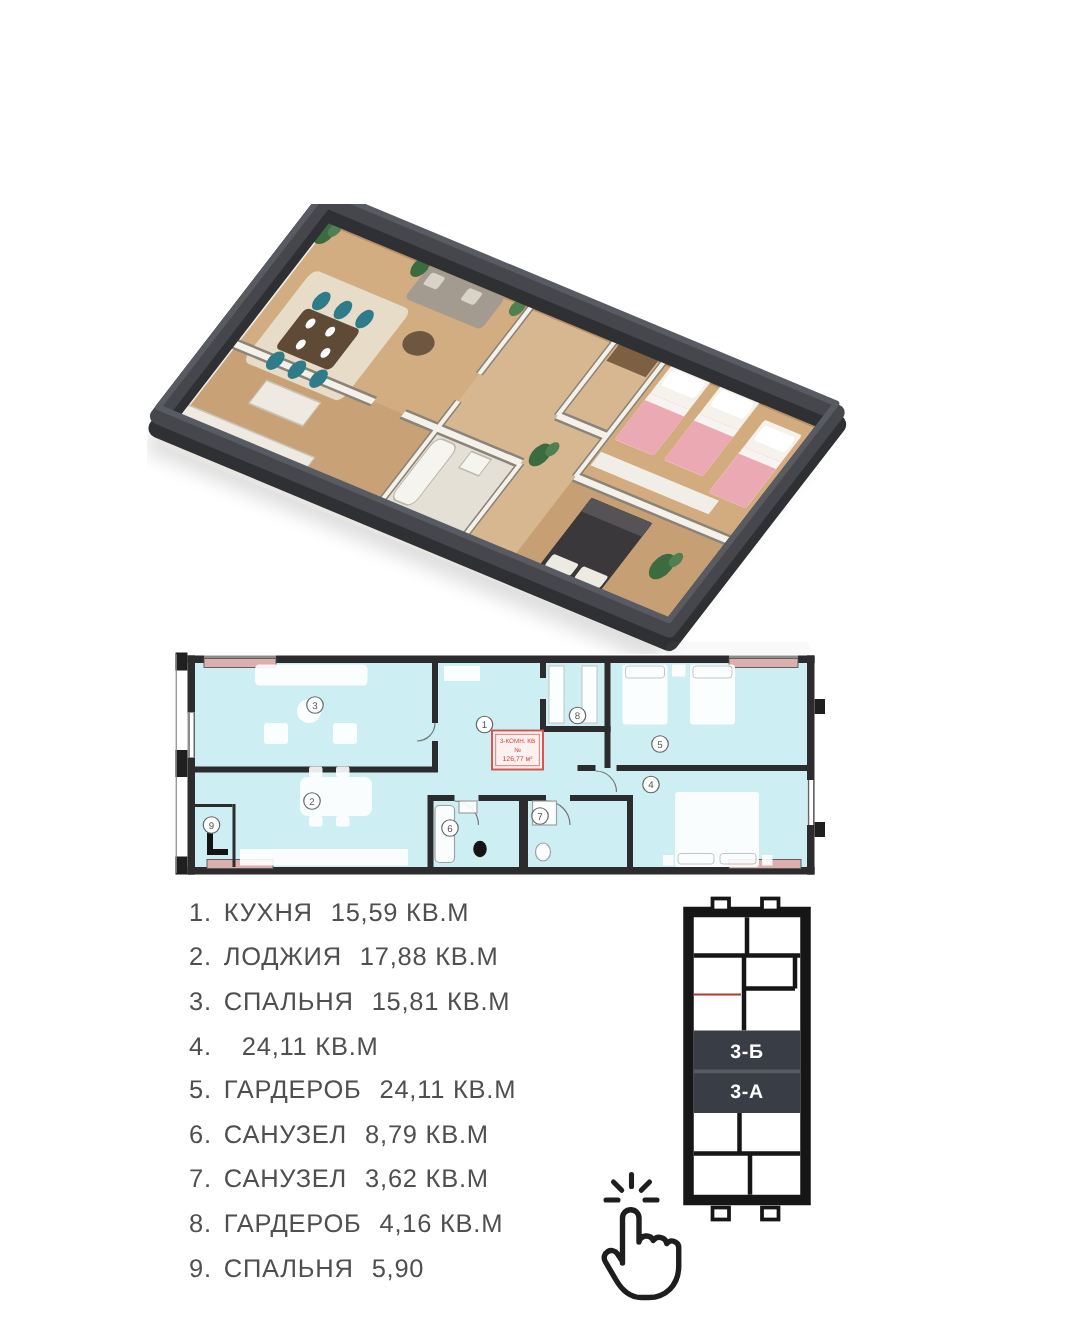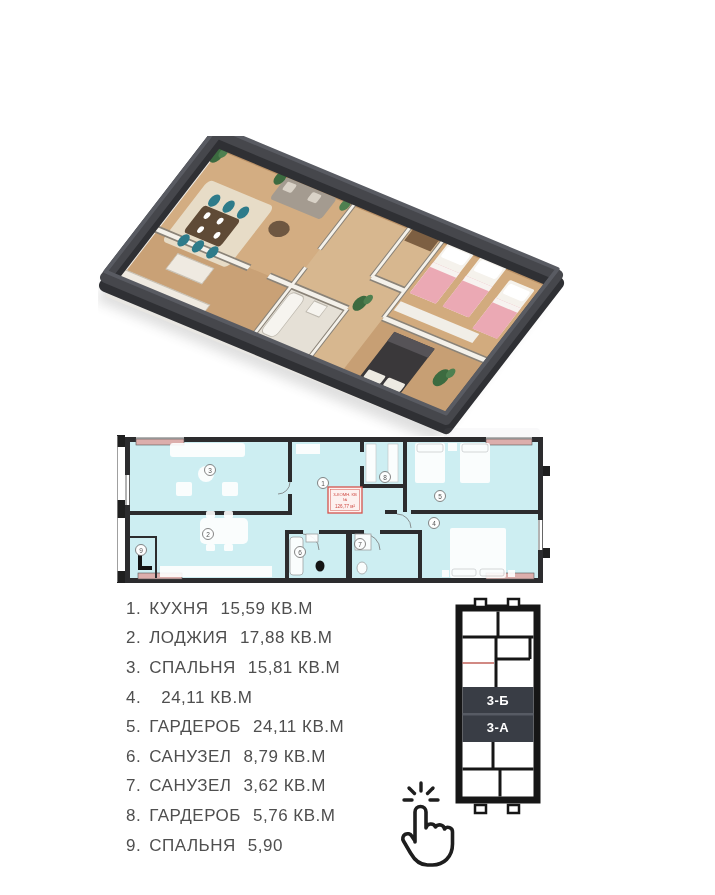--- a/index.html
+++ b/index.html
@@ -312,21 +312,21 @@
         <span class="area">8,79 КВ.М</span>
       </li>
     <li>
         <span class="num">7.</span>
         <span class="name">САНУЗЕЛ</span>
         <span class="area">3,62 КВ.М</span>
       </li>
     <li>
         <span class="num">8.</span>
         <span class="name">ГАРДЕРОБ</span>
-        <span class="area">5,76 КВ.М</span>
+        <span class="area">4,16 КВ.М</span>
       </li>
     <li>
         <span class="num">9.</span>
         <span class="name">СПАЛЬНЯ</span>
         <span class="area">5,90</span>
       </li>
   </ul>
 
   <svg class="mini-diagram" width="92" height="218" viewBox="0 0 92 218">
     <rect x="7" y="11" width="78" height="192" fill="#ffffff" stroke="#161616" stroke-width="7"></rect>

